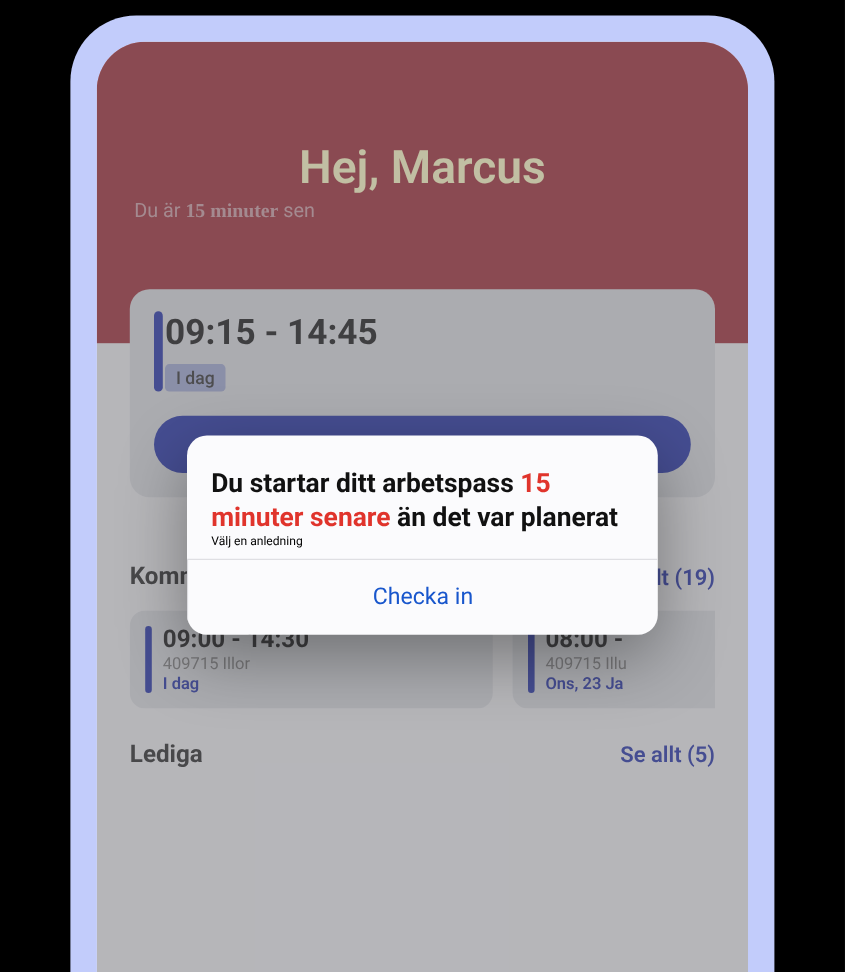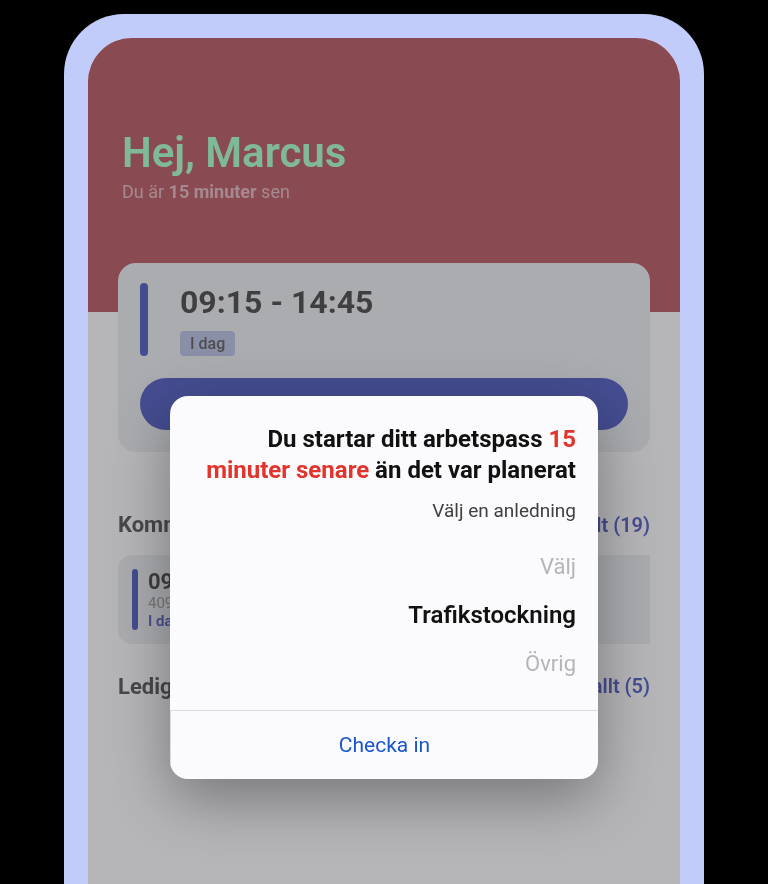--- a/index.html
+++ b/index.html
@@ -25,39 +25,40 @@
   }
 
   .header {
     background: #9a2631;
     padding: 90px 34px 110px 34px;
     color: #d7b9bd;
   }
   .greeting {
     font-size: 42px;
     font-weight: 600;
-    color: #86efac;
+    color: #fef9c3;
+    text-align: center;
   }
   .sub {
     font-size: 18px;
     color: #c99aa0;
     margin-top: 4px;
   }
-  .sub strong { font-weight: 700; }
+  .sub strong { font-weight: 700; font-family: Liberation Serif, serif; }
 
   .shift-card {
     position: absolute;
     top: 225px;
     left: 30px;
     right: 30px;
     background: #d6d7db;
     border-radius: 18px;
     padding: 20px 22px 22px 22px;
   }
-  .shift-top { display: flex; gap: 32px; align-items: stretch; }
+  .shift-top { display: flex; gap: 2px; align-items: stretch; }
   .accent-bar { width: 8px; border-radius: 4px; background: #1c2ba3; }
   .shift-info { flex: 1; }
   .shift-time { font-size: 32px; font-weight: 700; color: #111; }
   .shift-loc { font-size: 18px; color: #555; margin-top: 2px; }
   .badge {
     display: inline-block;
     background: #9aa2cc;
     color: #2b2b2b;
     font-size: 16px;
     font-weight: 500;
@@ -125,29 +126,29 @@
   .modal {
     position: absolute;
     top: 396px;
     left: 170px;
     width: 428px;
     background: #fbfbfd;
     border-radius: 18px;
     box-shadow: 0 20px 60px rgba(0,0,0,0.35);
     overflow: hidden;
   }
-  .modal-body { padding: 28px 22px 10px 22px; text-align: right; }
+  .modal-body { padding: 28px 22px 10px 22px; text-align: left; }
   .modal-title {
     font-size: 24px;
     font-weight: 700;
     line-height: 1.28;
     color: #111;
   }
   .modal-title .late { color: #e0342c; }
-  .modal-sub { font-size: 19px; color: #404040; margin-top: 14px; }
+  .modal-sub { font-size: 11px; color: #000000; }
   .picker {
     margin-top: 14px;
     padding: 8px 0 14px 0;
   }
   .picker .opt-dim { font-size: 22px; color: #b4b4ba; padding: 10px 0; }
   .picker .opt-sel { font-size: 24px; font-weight: 600; color: #111; padding: 12px 0; }
   .modal-actions {
     display: flex;
     border-top: 1px solid #dcdce0;
   }
@@ -228,23 +229,18 @@
 
   </div>
 </div>
 
 <div class="modal">
   <div class="modal-body">
     <div class="modal-title">
       <span>Du startar ditt arbetspass </span><span class="late">15 minuter senare</span><span> än det var planerat</span>
     </div>
     <div class="modal-sub">Välj en anledning</div>
-    <div class="picker">
-      <div class="opt-dim">Välj</div>
-      <div class="opt-sel">Trafikstockning</div>
-      <div class="opt-dim">Övrig</div>
-    </div>
   </div>
   <div class="modal-actions">
     <div class="divider"></div>
     <button class="primary">Checka in</button>
   </div>
 </div>
 
 </body></html>

